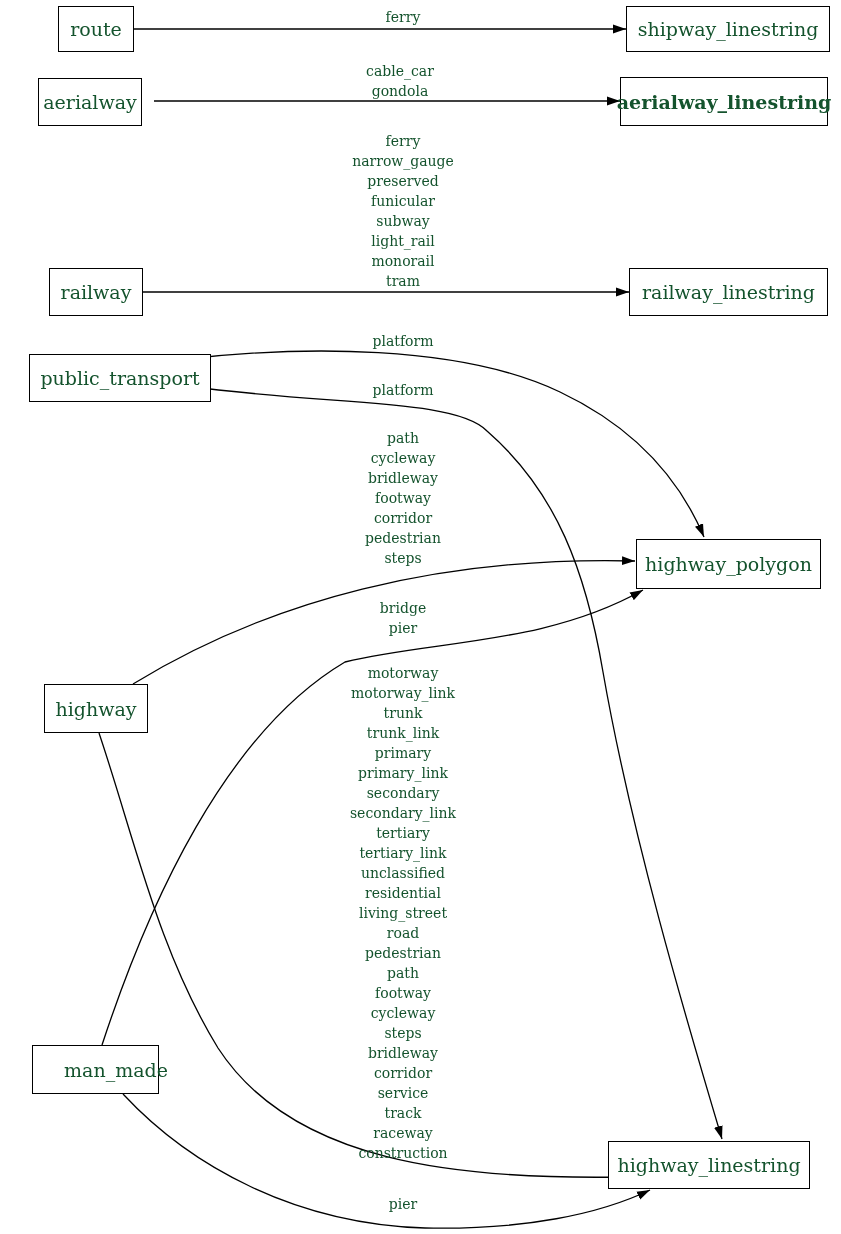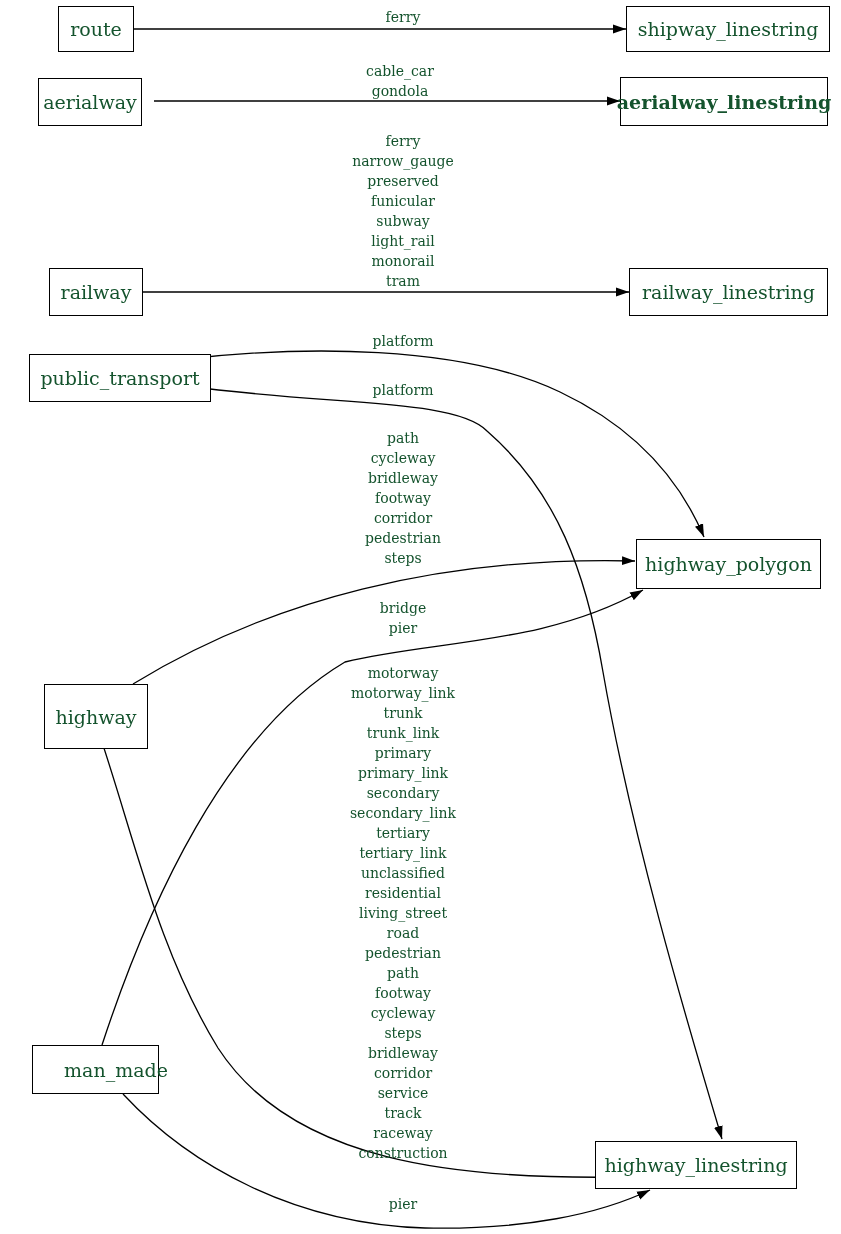--- a/index.html
+++ b/index.html
@@ -83,27 +83,27 @@
       </div>
       <div class="node" style="left: 629px; top: 268px; width: 199px; height: 48px;">
         <span>railway_linestring</span>
       </div>
       <div class="node" style="left: 5px; top: 354px; width: 182px; height: 48px; margin-left: 24px;">
         <span>public_transport</span>
       </div>
       <div class="node" style="left: 636px; top: 539px; width: 185px; height: 50px;">
         <span>highway_polygon</span>
       </div>
-      <div class="node" style="left: 44px; top: 684px; width: 104px; height: 65px;">
+      <div class="node" style="left: 44px; top: 684px; width: 104px; height: 49px;">
         <span>highway</span>
       </div>
       <div class="node" style="left: 32px; top: 1045px; width: 127px; height: 49px; padding-left: 41px;">
         <span>man_made</span>
       </div>
-      <div class="node" style="left: 595px; top: 1141px; width: 202px; height: 48px;">
+      <div class="node" style="left: 608px; top: 1141px; width: 202px; height: 48px;">
         <span>highway_linestring</span>
       </div>
     </div>
   <div>
       <div class="edge-label" style="left: 403px; top: 7px;">
         <div class="label-line">ferry</div>
       </div>
       <div class="edge-label" style="left: 400px; top: 61px;">
         <div class="label-line">cable_car</div>
         <div class="label-line">gondola</div>

